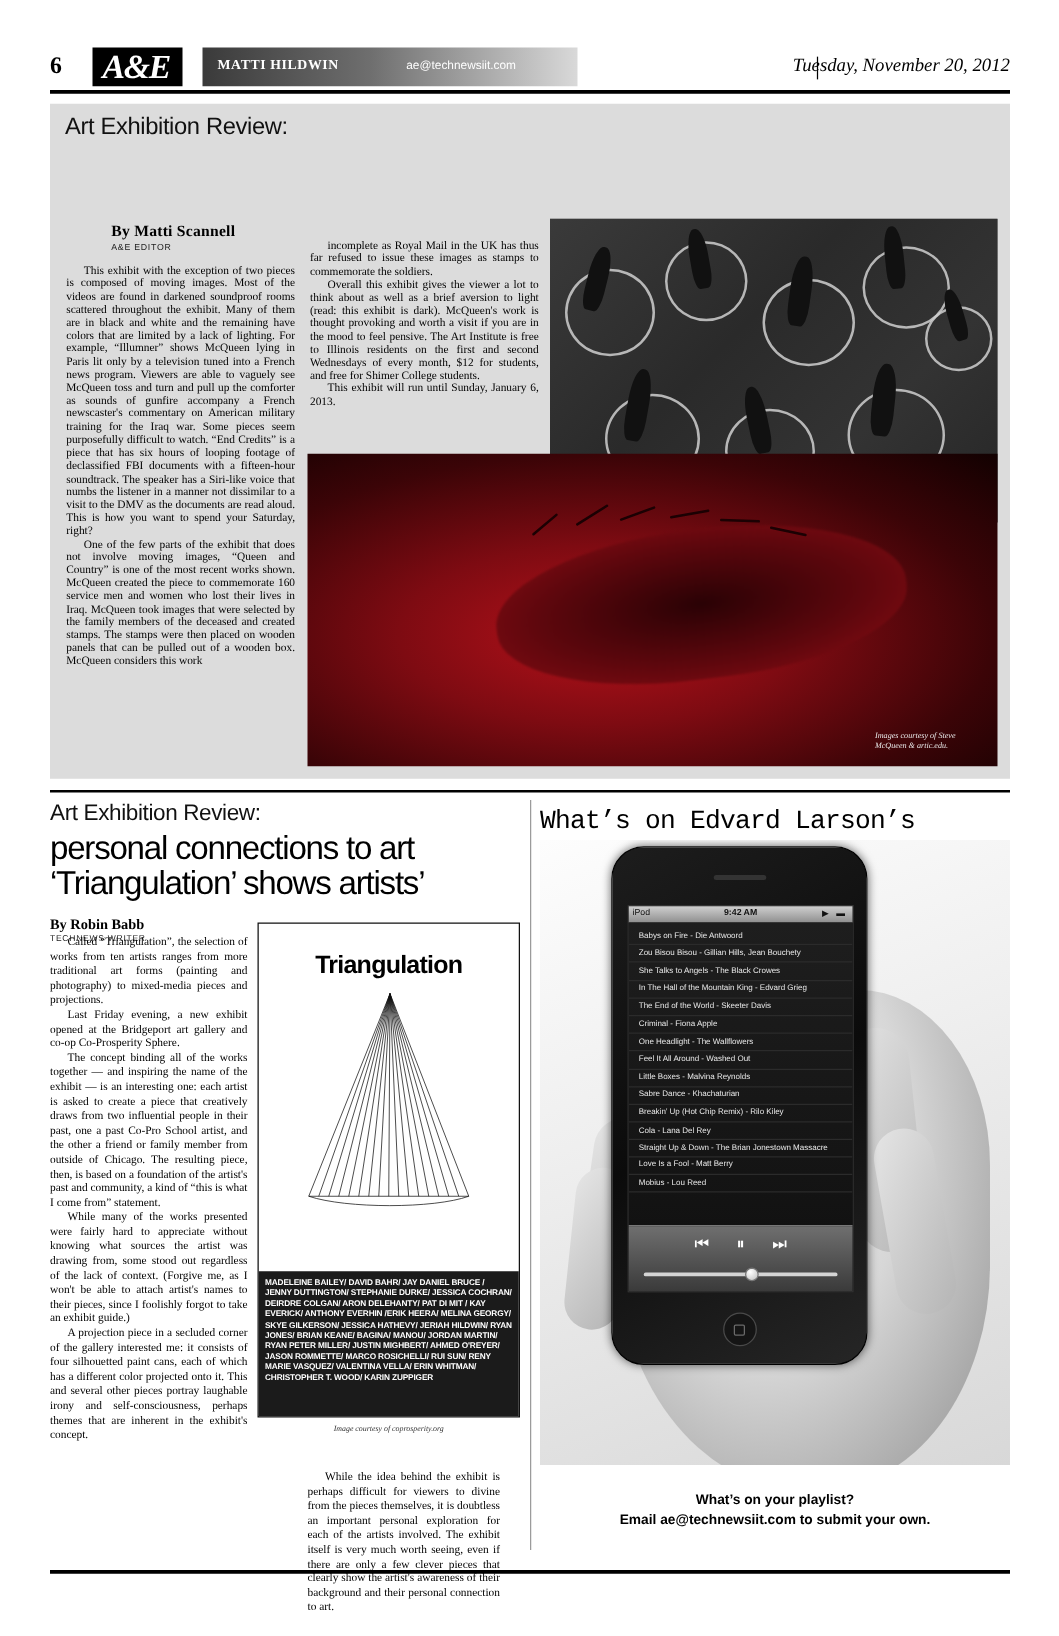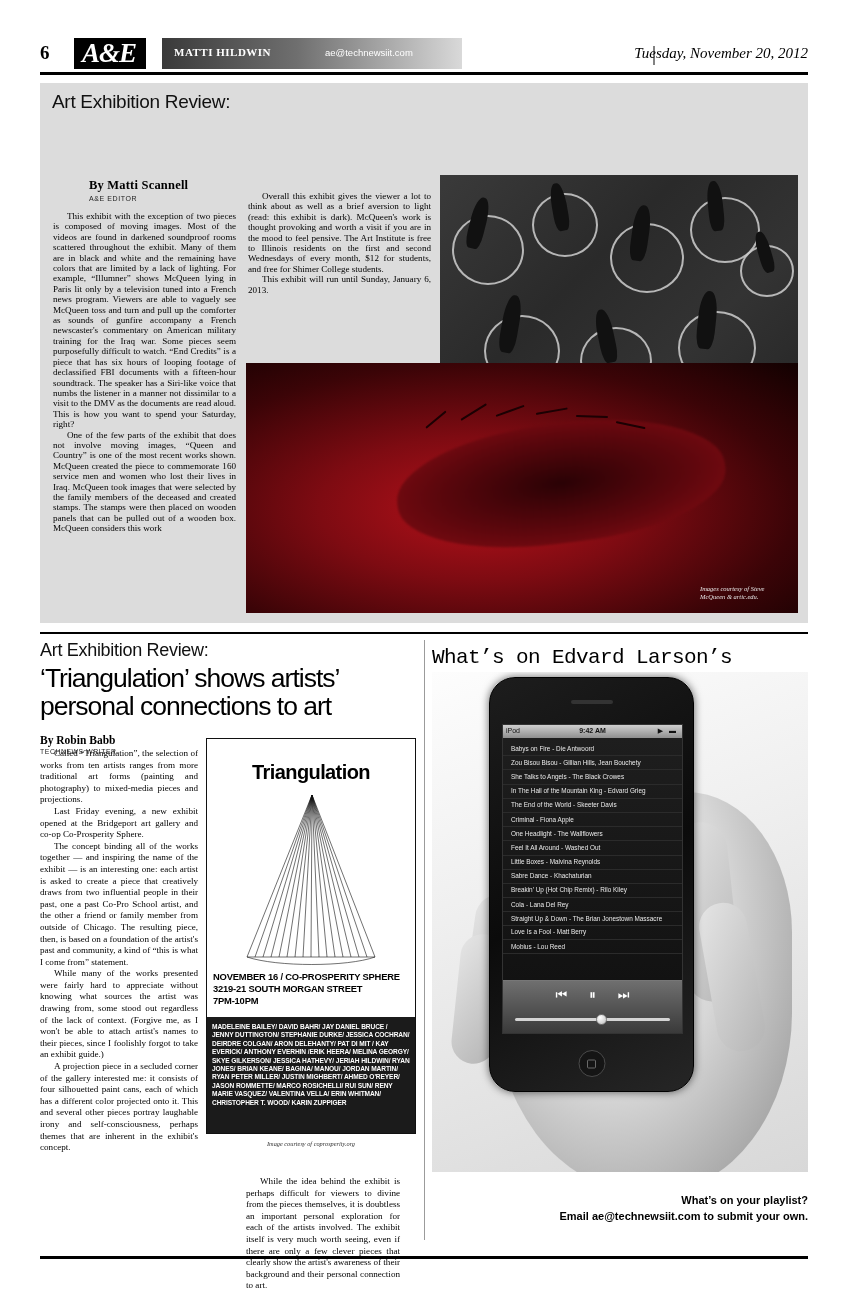--- a/index.html
+++ b/index.html
@@ -311,21 +311,21 @@
   }
   .home-sq {
     position:absolute; left:50%; top:50%; transform:translate(-50%,-50%);
     width:9px; height:9px; border:1px solid #6a6a6a; border-radius:1.5px;
   }
   .ipod-cam {
     position:absolute; left:50%; transform:translateX(-50%); top:22px;
     width:42px; height:4px; border-radius:3px; background:#333;
   }
   .playlist-footer {
-    position:absolute; left:432px; top:1192px; width:376px; text-align:right;
+    position:absolute; left:432px; top:1192px; width:376px; text-align:center;
     font-family:"Liberation Sans", sans-serif; font-weight:bold;
     font-size:11px; line-height:16px;
   }
 
   .rule-bottom {
     position:absolute; left:40px; top:1256px; width:768px; height:3px; background:#000;
   }
 </style>
 </head>
 <body>
@@ -352,20 +352,21 @@
       <div class="author-name">By Matti Scannell</div>
       <div class="author-role">A&amp;E EDITOR</div>
     </div>
 
     <div class="col col1">
       <p>This exhibit with the exception of two pieces is composed of moving images. Most of the videos are found in darkened soundproof rooms scattered throughout the exhibit. Many of them are in black and white and the remaining have colors that are limited by a lack of lighting. For example, “Illumner” shows McQueen lying in Paris lit only by a television tuned into a French news program. Viewers are able to vaguely see McQueen toss and turn and pull up the comforter as sounds of gunfire accompany a French newscaster's commentary on American military training for the Iraq war. Some pieces seem purposefully difficult to watch. “End Credits” is a piece that has six hours of looping footage of declassified FBI documents with a fifteen-hour soundtrack. The speaker has a Siri-like voice that numbs the listener in a manner not dissimilar to a visit to the DMV as the documents are read aloud. This is how you want to spend your Saturday, right?</p>
       <p>One of the few parts of the exhibit that does not involve moving images, “Queen and Country” is one of the most recent works shown. McQueen created the piece to commemorate 160 service men and women who lost their lives in Iraq. McQueen took images that were selected by the family members of the deceased and created stamps. The stamps were then placed on wooden panels that can be pulled out of a wooden box. McQueen considers this work</p>
     </div>
 
     <div class="col col2">
+      <p>incomplete as Royal Mail in the UK has thus far refused to issue these images as stamps to commemorate the soldiers.</p>
       <p>Overall this exhibit gives the viewer a lot to think about as well as a brief aversion to light (read: this exhibit is dark). McQueen's work is thought provoking and worth a visit if you are in the mood to feel pensive. The Art Institute is free to Illinois residents on the first and second Wednesdays of every month, $12 for students, and free for Shimer College students.</p>
       <p>This exhibit will run until Sunday, January 6, 2013.</p>
     </div>
 
     <div class="photo-top">
       <div class="asphalt"></div>
       <div class="ring" style="left:12px;  top:40px;  width:72px; height:70px;"></div>
       <div class="ring" style="left:92px;  top:18px;  width:66px; height:64px;"></div>
       <div class="ring" style="left:170px; top:48px;  width:74px; height:70px;"></div>
       <div class="ring" style="left:250px; top:22px;  width:70px; height:66px;"></div>
@@ -394,22 +395,22 @@
     </div>
     <div class="photo-credit">Images courtesy of Steve McQueen &amp; artic.edu.</div>
   </div>
 
   <div class="rule-mid"></div>
   <div class="rule-vert"></div>
 
   <div class="art2">
     <div class="kicker2">Art Exhibition Review:</div>
     <div class="headline2">
+      <div>personal connections to art</div>
       <div>‘Triangulation’ shows artists’</div>
-      <div>personal connections to art</div>
     </div>
     <div class="author2">By Robin Babb</div>
     <div class="author2role">TECHNEWS WRITER</div>
   </div>
 
   <div class="col3">
     <p>Called “Triangulation”, the selection of works from ten artists ranges from more traditional art forms (painting and photography) to mixed-media pieces and projections.</p>
     <p>Last Friday evening, a new exhibit opened at the Bridgeport art gallery and co-op Co-Prosperity Sphere.</p>
     <p>The concept binding all of the works together — and inspiring the name of the exhibit — is an interesting one: each artist is asked to create a piece that creatively draws from two influential people in their past, one a past Co-Pro School artist, and the other a friend or family member from outside of Chicago. The resulting piece, then, is based on a foundation of the artist's past and community, a kind of “this is what I come from” statement.</p>
     <p>While many of the works presented were fairly hard to appreciate without knowing what sources the artist was drawing from, some stood out regardless of the lack of context. (Forgive me, as I won't be able to attach artist's names to their pieces, since I foolishly forgot to take an exhibit guide.)</p>
@@ -434,25 +435,20 @@
         <line x1="105" y1="6" x2="128" y2="168"></line>
         <line x1="105" y1="6" x2="136" y2="168"></line>
         <line x1="105" y1="6" x2="144" y2="168"></line>
         <line x1="105" y1="6" x2="152" y2="168"></line>
         <line x1="105" y1="6" x2="160" y2="168"></line>
         <line x1="105" y1="6" x2="168" y2="168"></line>
         <path d="M40 168 C 70 178, 140 178, 168 168"></path>
         <line x1="40" y1="168" x2="168" y2="168"></line>
       </g>
     </svg>
-    <div class="poster-info">
-      <div>NOVEMBER 16 / CO-PROSPERITY SPHERE</div>
-      <div>3219-21 SOUTH MORGAN STREET</div>
-      <div>7PM-10PM</div>
-    </div>
     <div class="poster-names">MADELEINE BAILEY/ DAVID BAHR/ JAY DANIEL BRUCE / JENNY DUTTINGTON/ STEPHANIE DURKE/ JESSICA COCHRAN/ DEIRDRE COLGAN/ ARON DELEHANTY/ PAT DI MIT / KAY EVERICK/ ANTHONY EVERHIN /ERIK HEERA/ MELINA GEORGY/ SKYE GILKERSON/ JESSICA HATHEVY/ JERIAH HILDWIN/ RYAN JONES/ BRIAN KEANE/ BAGINA/ MANOU/ JORDAN MARTIN/ RYAN PETER MILLER/ JUSTIN MIGHBERT/ AHMED O'REYER/ JASON ROMMETTE/ MARCO ROSICHELLI/ RUI SUN/ RENY MARIE VASQUEZ/ VALENTINA VELLA/ ERIN WHITMAN/ CHRISTOPHER T. WOOD/ KARIN ZUPPIGER</div>
   </div>
   <div class="poster-credit">Image courtesy of coprosperity.org</div>
 
   <div class="col5">
     <p>While the idea behind the exhibit is perhaps difficult for viewers to divine from the pieces themselves, it is doubtless an important personal exploration for each of the artists involved. The exhibit itself is very much worth seeing, even if there are only a few clever pieces that clearly show the artist's awareness of their background and their personal connection to art.</p>
   </div>
 
   <div class="playlist-head"><span class="serif">What’s on</span><span class="serif"> Edvard Larson’s </span><span>playlist?</span></div>
 

